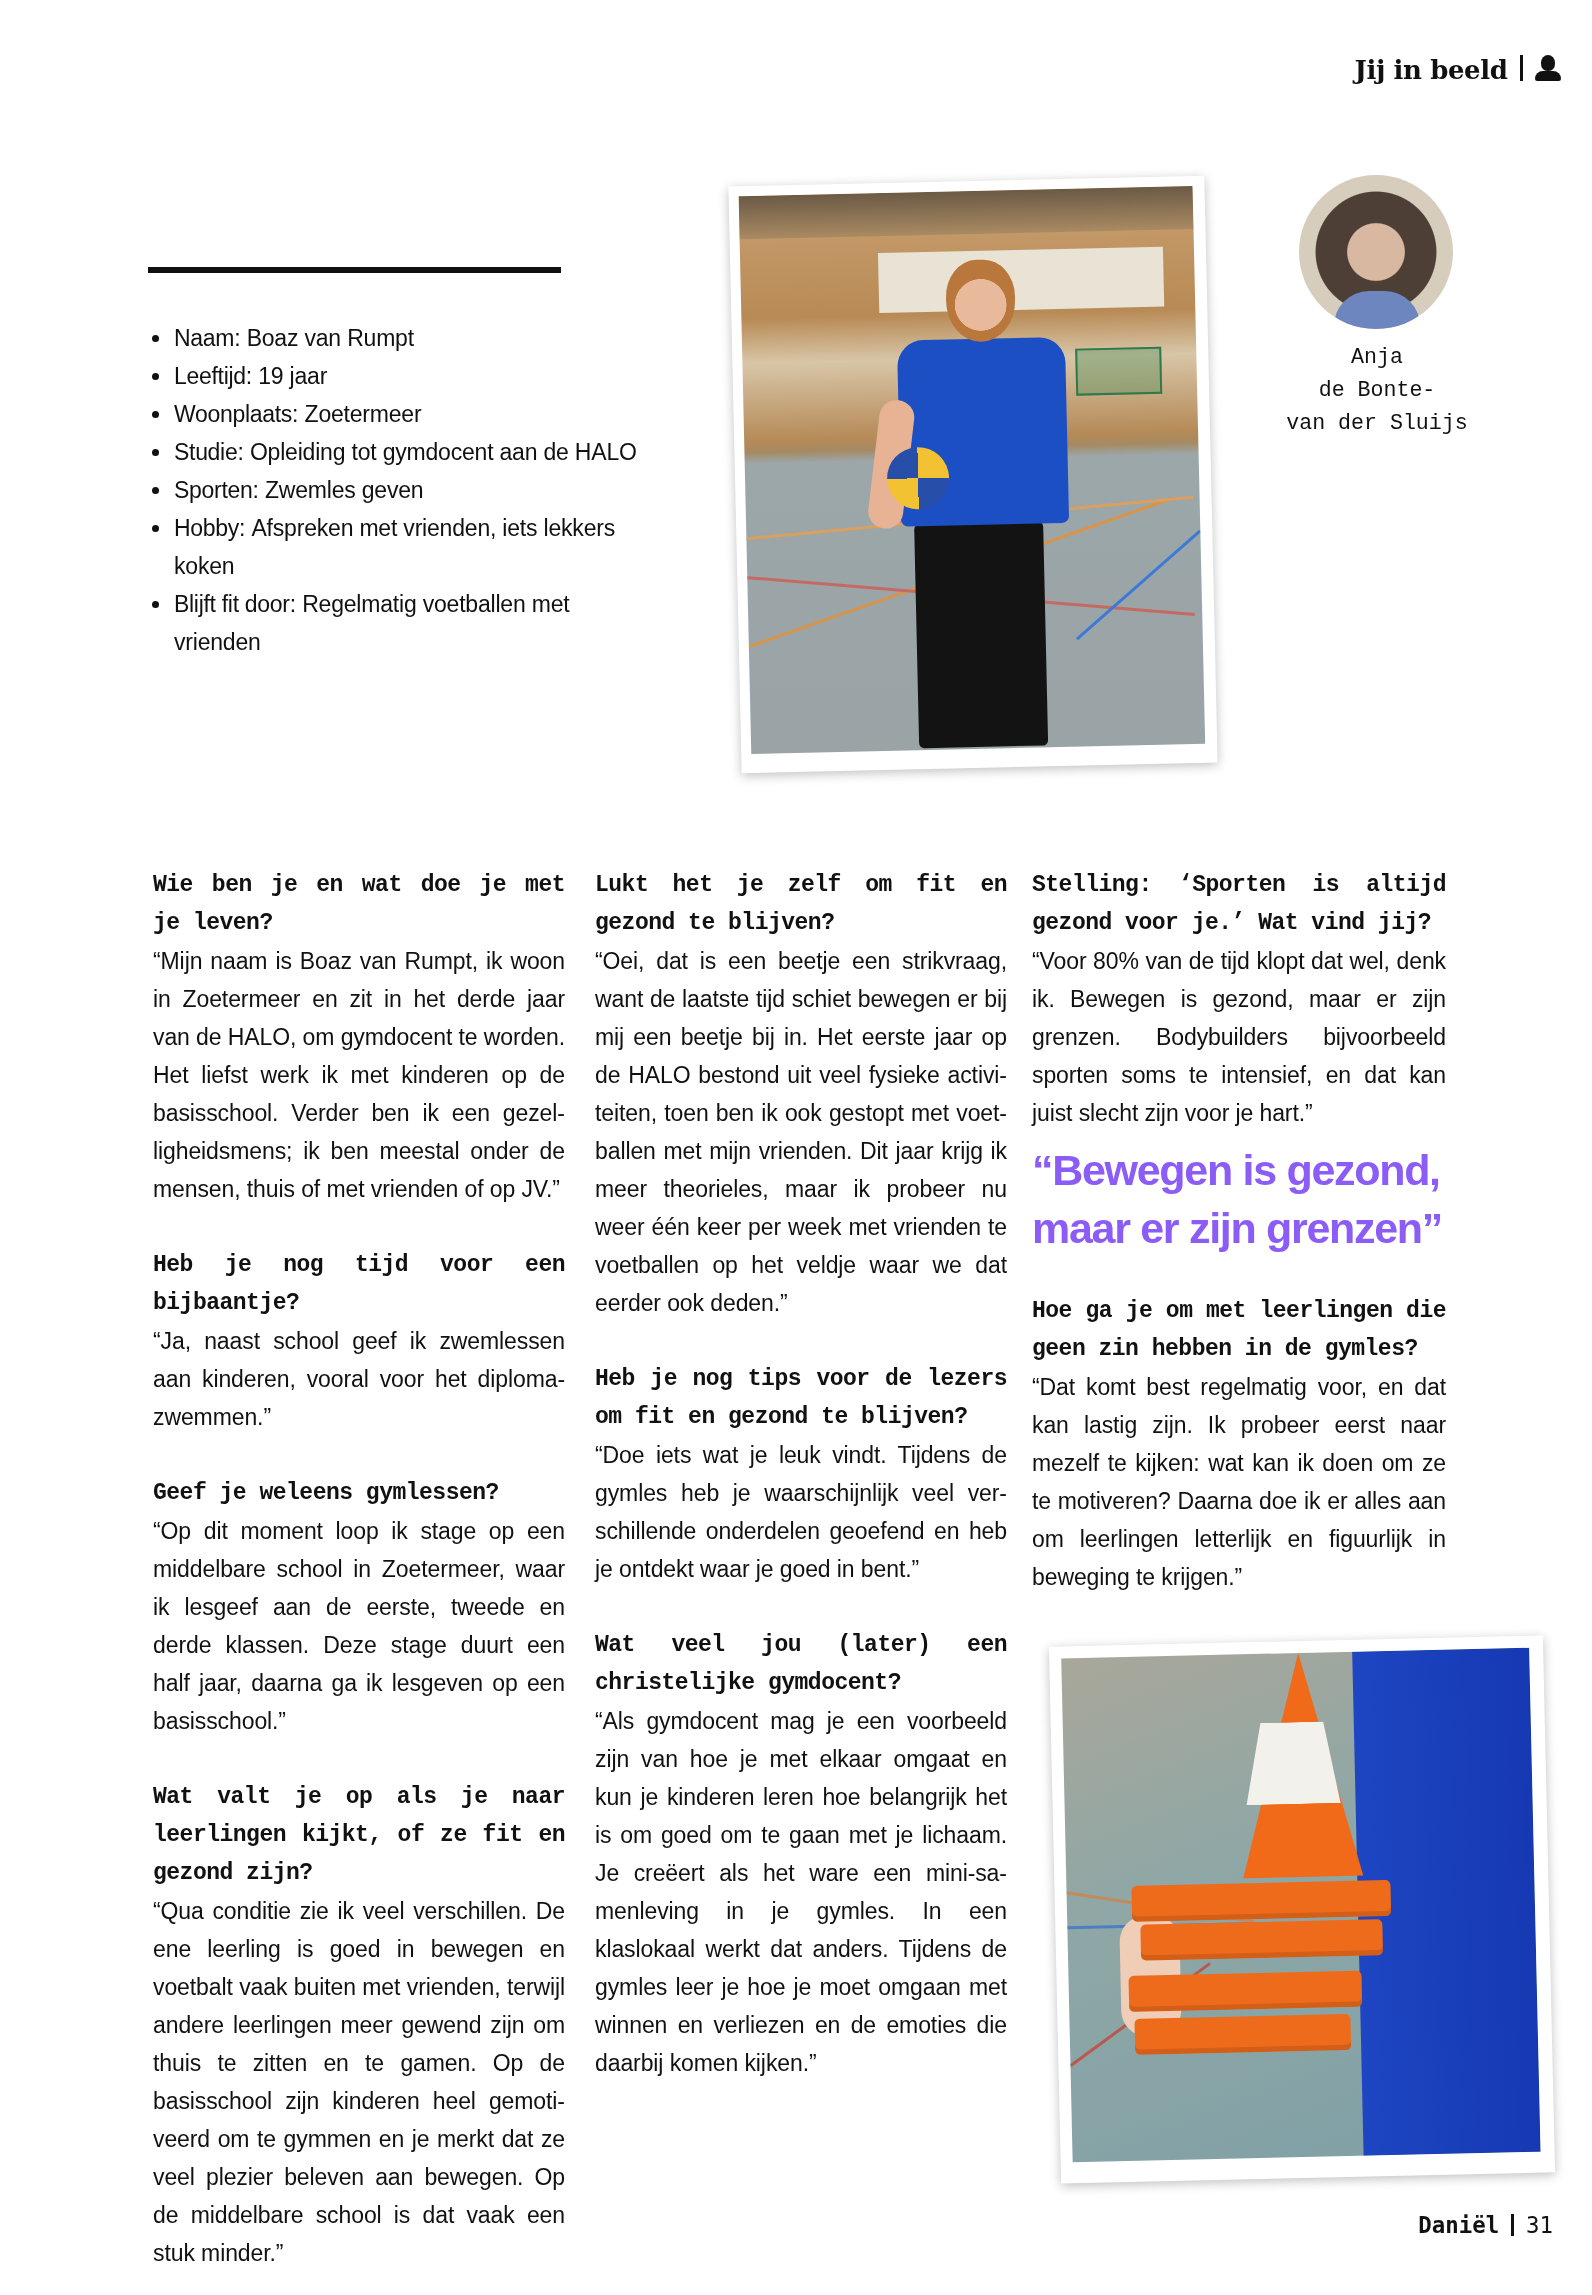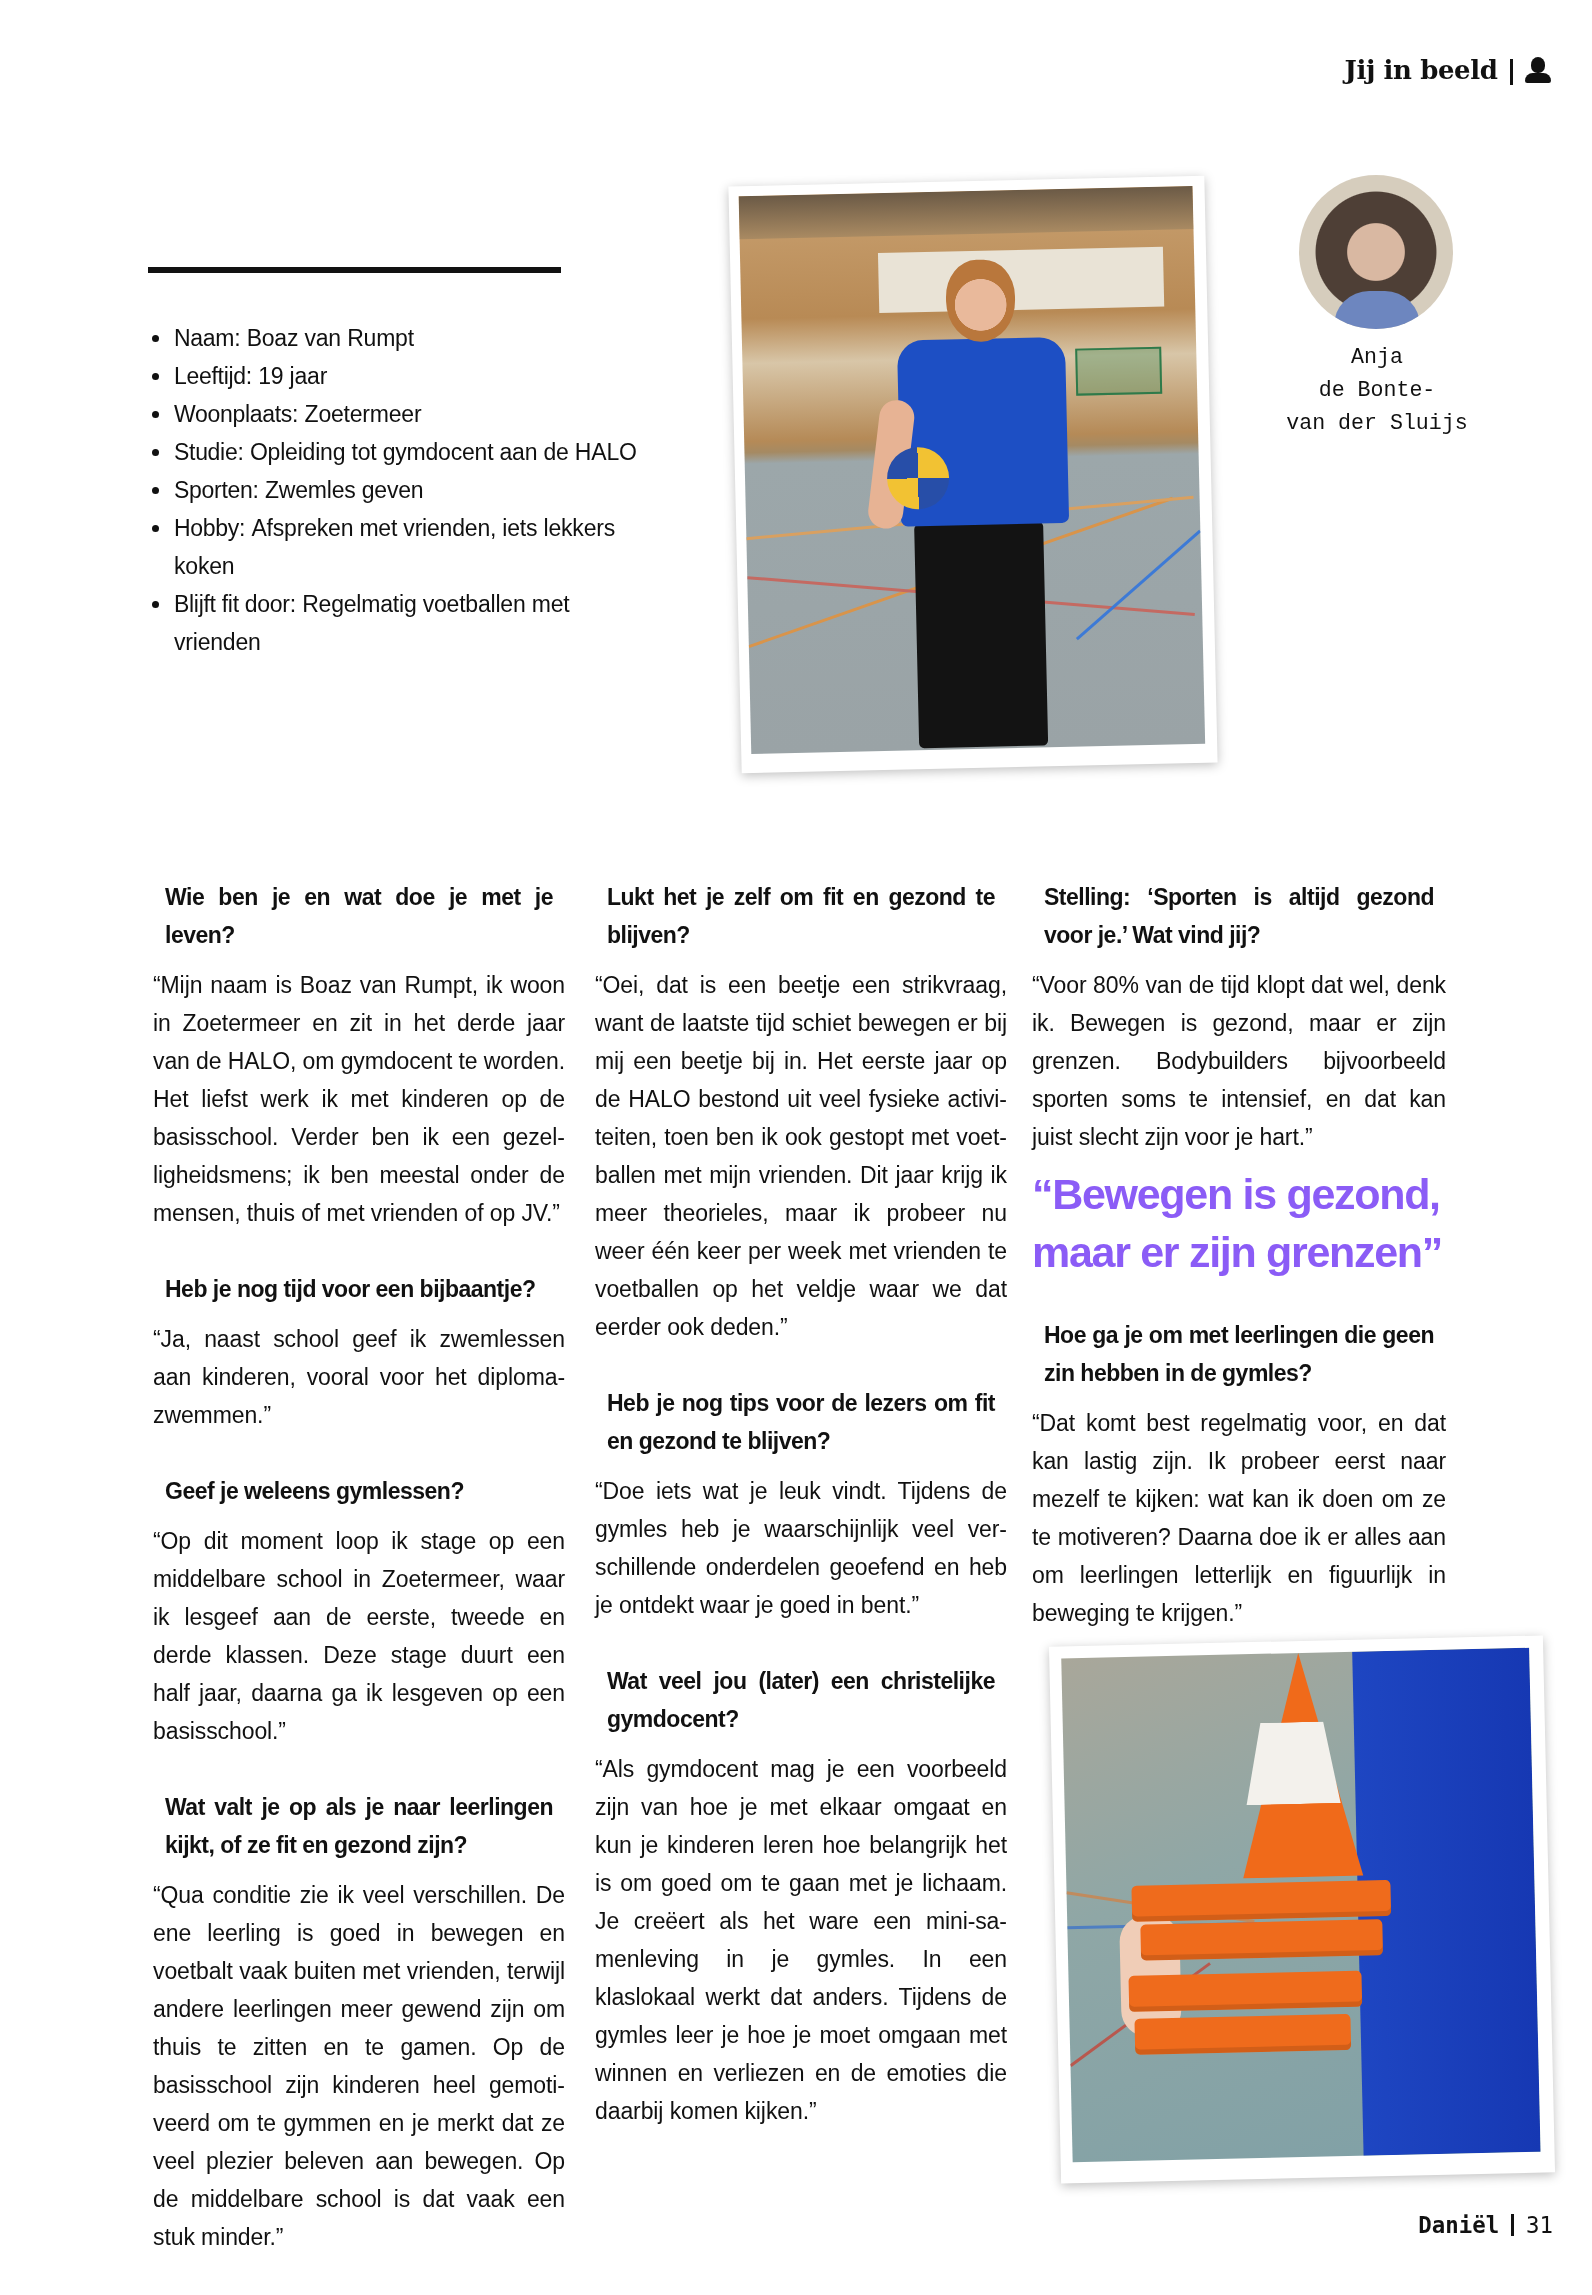--- a/index.html
+++ b/index.html
@@ -1,21 +1,21 @@
 <!DOCTYPE html>
 <html style="font-size:14px"><head>
 <meta charset="utf-8">
 <style>
   html, body { margin: 0; padding: 0; background: #ffffff; }
   body { width: 1592px; height: 2295px; position: relative; overflow: hidden; color: #111111;
          font-family: "Liberation Sans", "DejaVu Sans", sans-serif; }
   .abs { position: absolute; }
 
   
-  .section-header { right: 41px; top: 55px; display: flex; align-items: flex-end; gap: 12px;
+  .section-header { right: 31px; top: 55px; display: flex; align-items: flex-start; gap: 12px;
                     font-family: "DejaVu Serif", "Liberation Serif", serif; font-weight: bold; font-size: 26px;
                     letter-spacing: -0.4px; }
   .section-header .sep { width: 3.5px; height: 26px; background: #111; display: inline-block; }
   .section-header .person { width: 26px; height: 28px; position: relative; display: inline-block; }
   .person .head { position: absolute; left: 6px; top: 0; width: 14px; height: 15.5px; background: #111; border-radius: 50% 50% 45% 45%; }
   .person .body { position: absolute; left: 0; top: 15.5px; width: 26px; height: 10.4px; background: #111; border-radius: 12px 12px 3.5px 3.5px; }
 
   
   .top-rule { left: 148px; top: 267px; width: 413px; height: 6px; background: #111; }
 
@@ -47,21 +47,21 @@
   
   .avatar { left: 1299px; top: 175px; width: 154px; height: 154px; border-radius: 50%; overflow: hidden;
             background: radial-gradient(circle at 50% 50%, #d9b8a2 0 26%, #4e3f36 27% 55%, #d6cdbd 56% 100%); }
   .avatar .shirt { position: absolute; left: 35px; bottom: -8.6px; width: 86px; height: 47px; border-radius: 35px 35px 0 0; background: #6d86bf; }
   .avatar-name { left: 1243px; top: 341px; width: 268px; text-align: center; font-family: "Liberation Mono", "DejaVu Sans Mono", monospace;
                  font-size: 21.6px; line-height: 33px; color: #111; }
 
   
   .col { top: 866px; width: 412px; font-size: 23px; line-height: 38px; text-align: justify; }
   .col1 { left: 153px; } .col2 { left: 595px; } .col3 { left: 1032px; width: 414px; }
-  .col .q { font-weight: bold; letter-spacing: -0.5px; margin: 12px; }
+  .col .q { font-weight: bold; letter-spacing: -0.5px; margin: 0; font-family: Liberation Mono, monospace; }
   .col .a { margin: 0 0 38px 0; letter-spacing: -0.1px; hyphens: manual; }
   .col .a.last { margin-bottom: 0; }
 
   .pullquote { color: #8b5cf6; font-weight: bold; font-size: 43px; line-height: 58px; letter-spacing: -1.3px;
                margin: 8.6px 0 35px 0; text-align: left; font-family: "Liberation Sans", "DejaVu Sans", sans-serif; }
 
   
   .cone-photo { left: 1055px; top: 1641px; width: 494px; height: 537px; }
   .cone-photo .inner { position: absolute; left: 12px; top: 12px; right: 14px; bottom: 21px; overflow: hidden;
         background: linear-gradient(160deg, #a9a79a 0%, #8fa7a6 40%, #7fa0a6 100%); }

